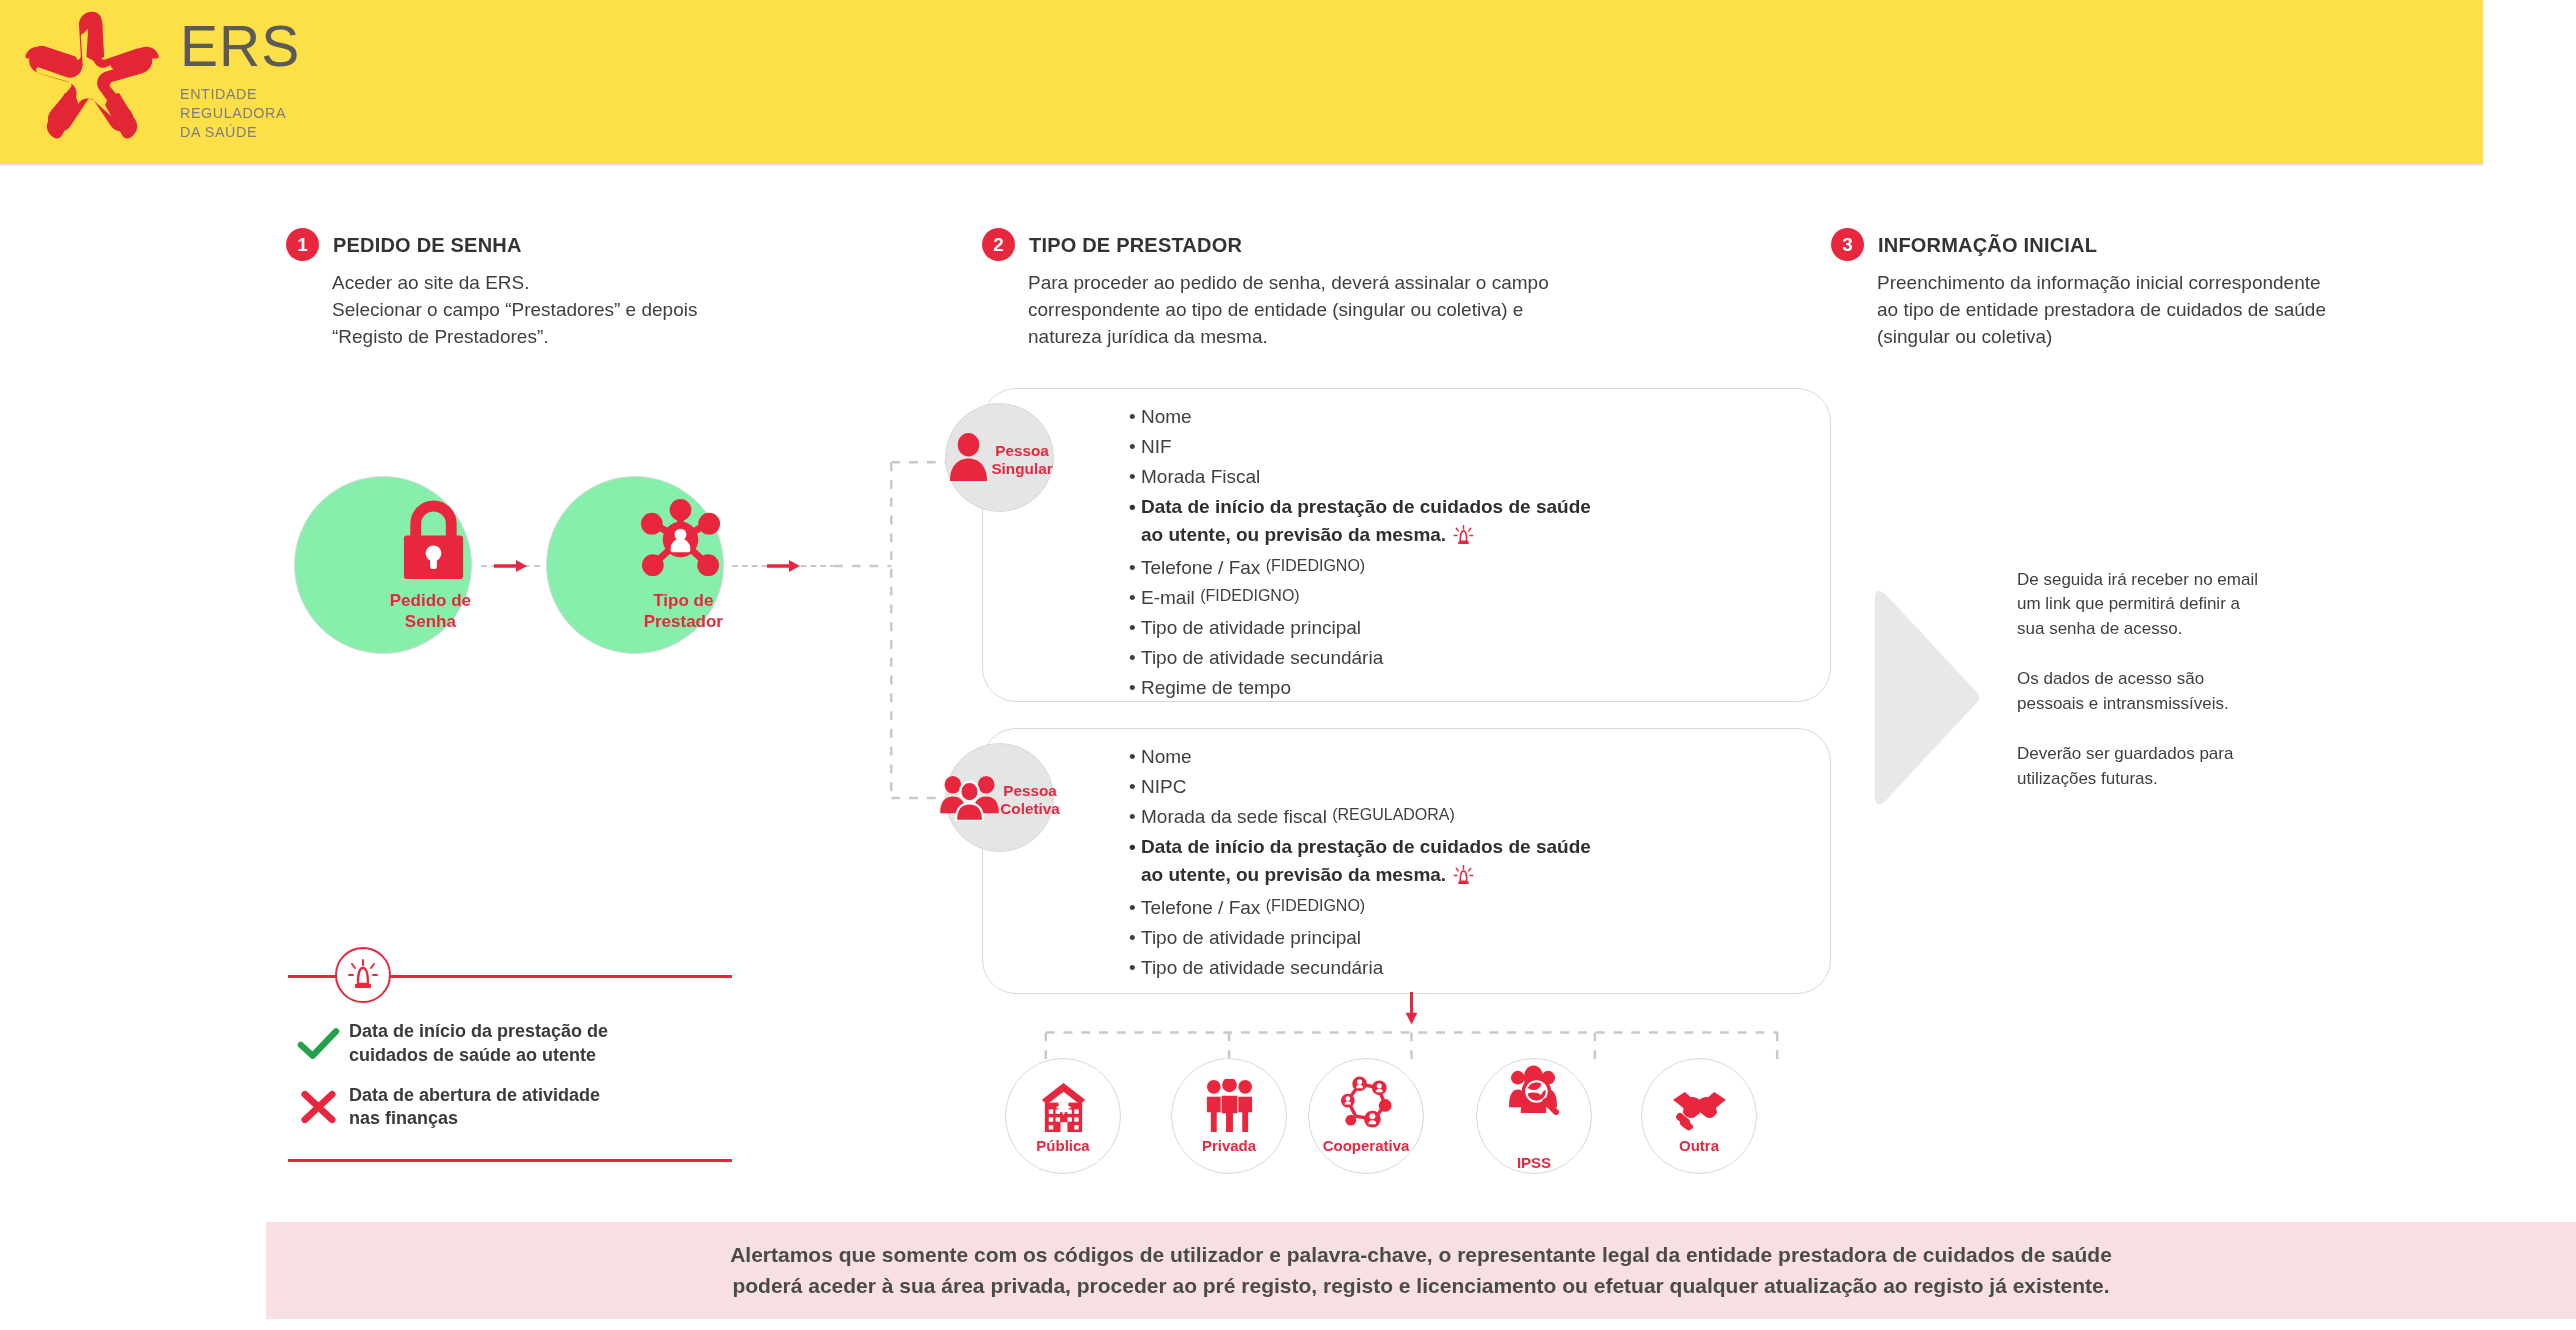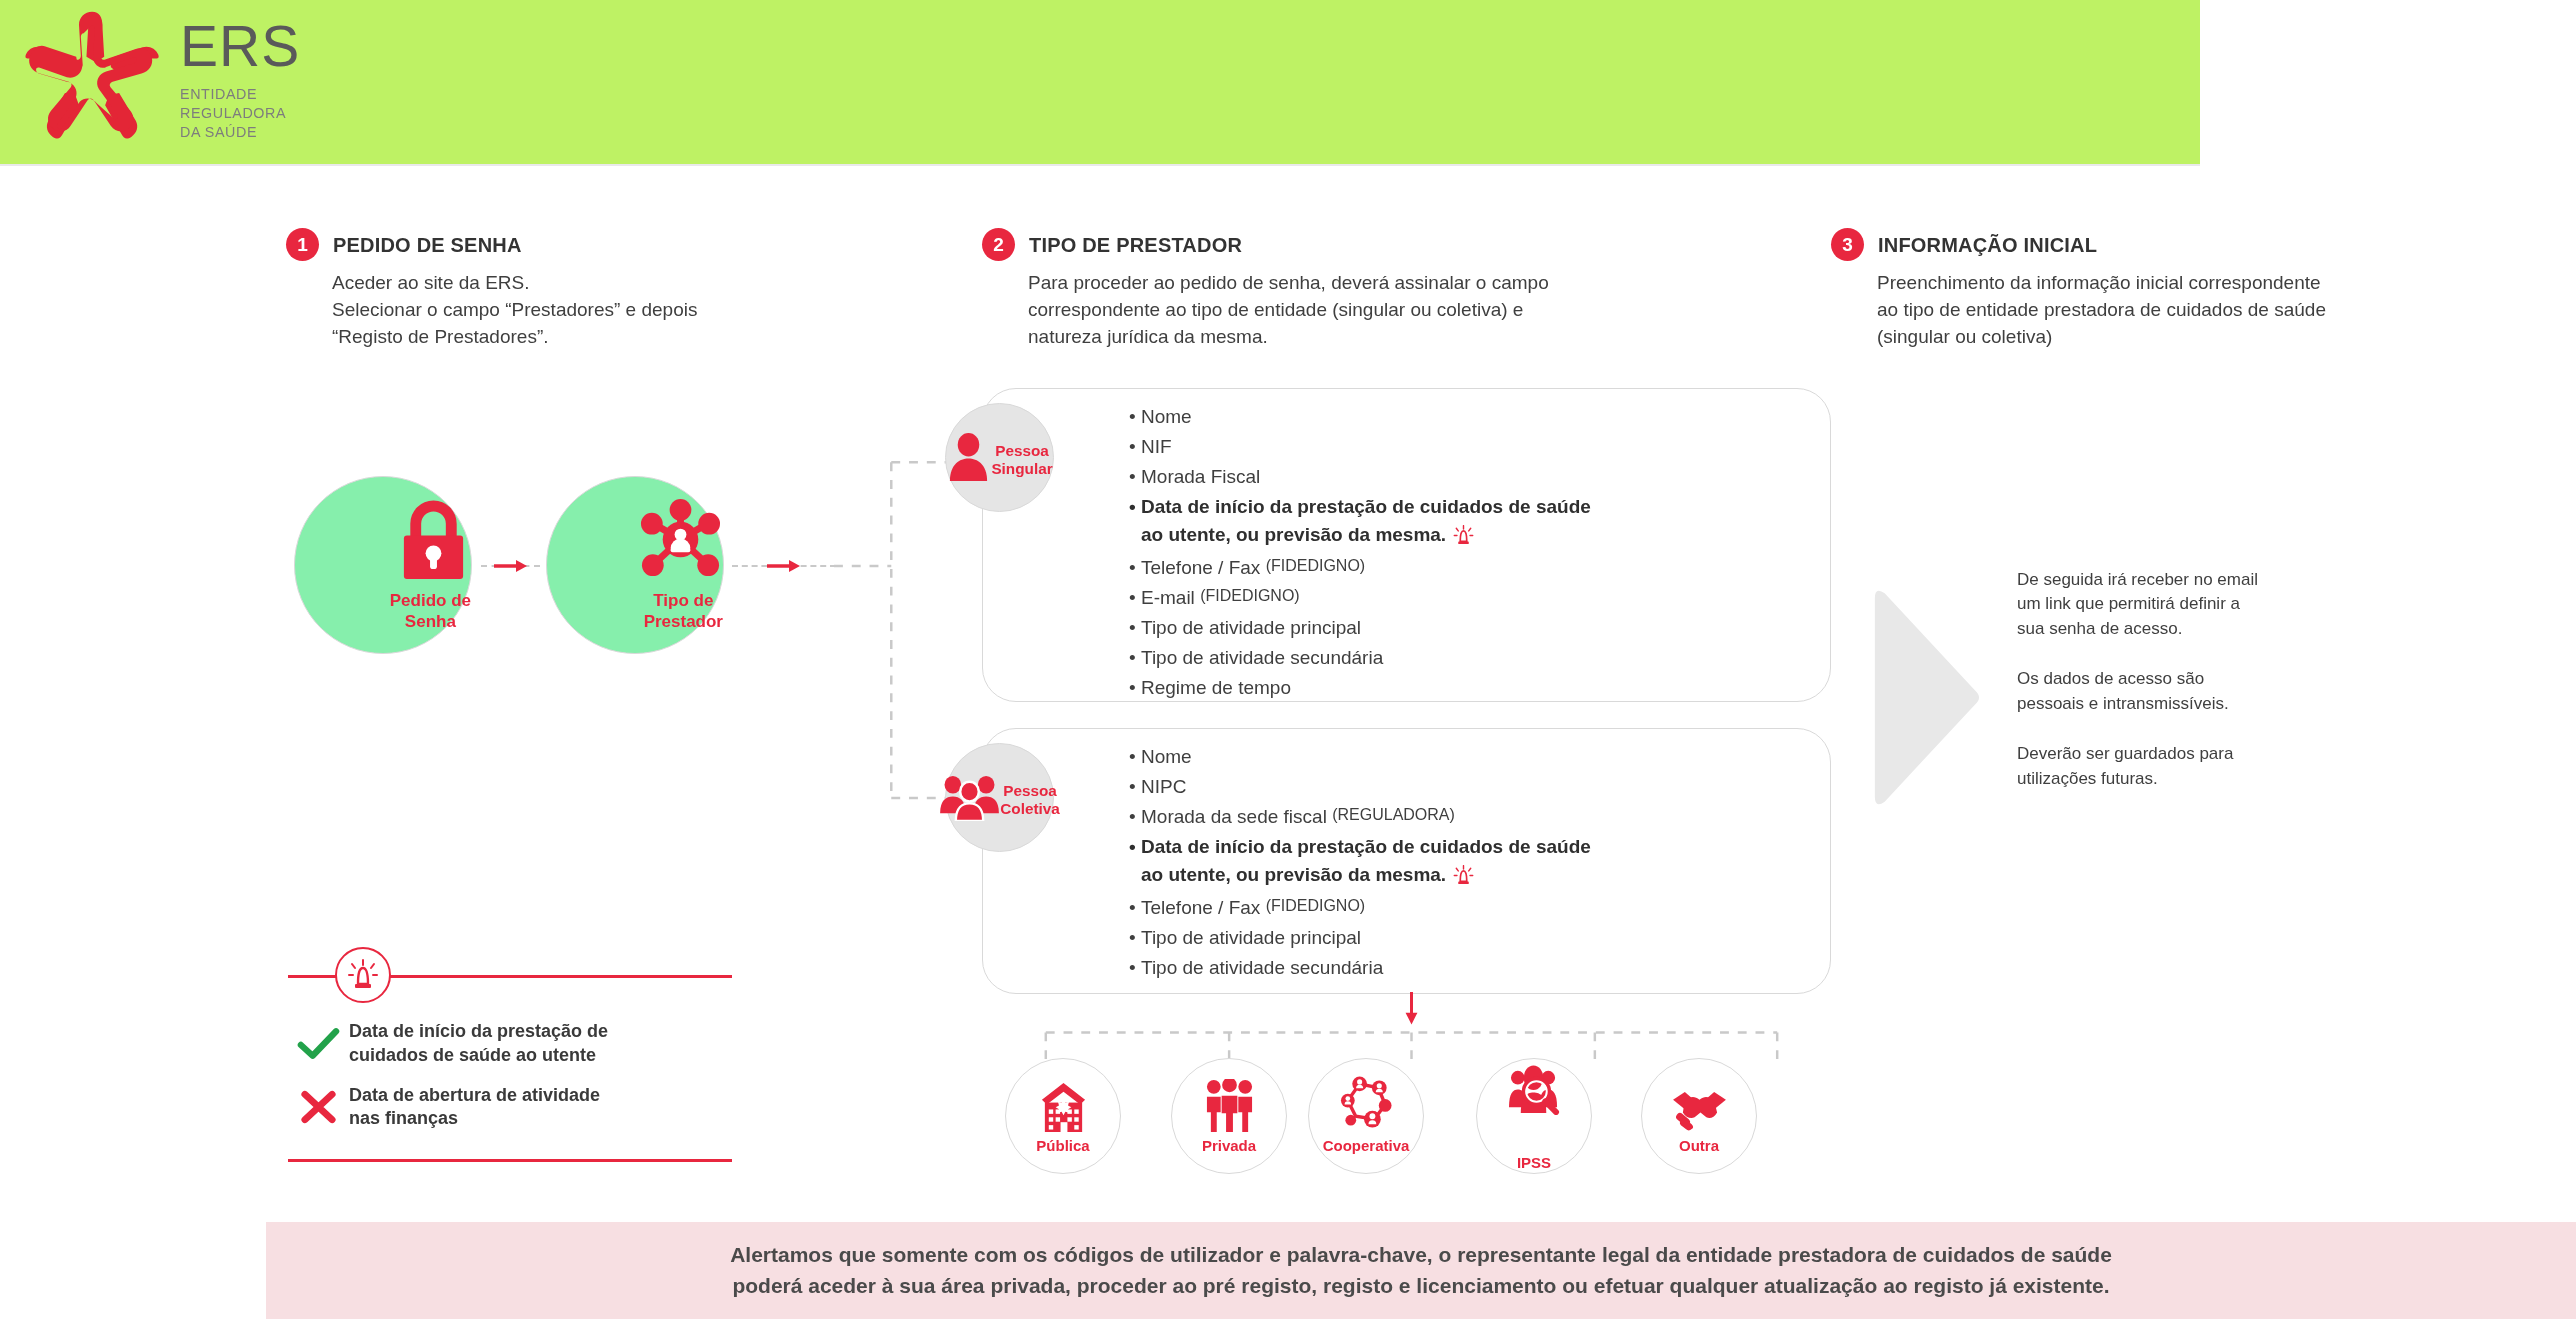--- a/index.html
+++ b/index.html
@@ -9,22 +9,22 @@
     width: 2576px; height: 1330px;
     background: #ffffff;
     font-family: "Liberation Sans", sans-serif;
     color: #3c3c3c;
     overflow: hidden;
     position: relative;
   }
 
   
   #header {
-    position: absolute; left:0; top:0; width:2200px; height:166px;
-    background:#bef264;
+    position: absolute; left:0; top:0; width:2483px; height:166px;
+    background:#fde047;
     border-bottom: 2px solid #e9e9ea;
   }
   #logo-wrap { position:absolute; left:18px; top:10px; display:flex; align-items:center; }
   #logo-mark { width:150px; height:140px; }
   #logo-text { margin-left:12px; }
   #logo-ers {
     font-size:57px; letter-spacing:1px; color:#5a5a5a; line-height:1;
     font-family:"Liberation Sans", sans-serif; font-weight:400;
   }
   .logo-sub {

